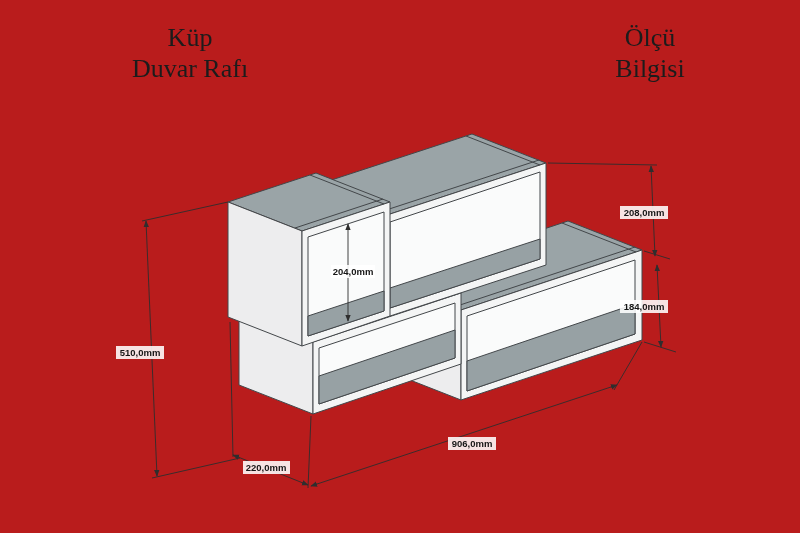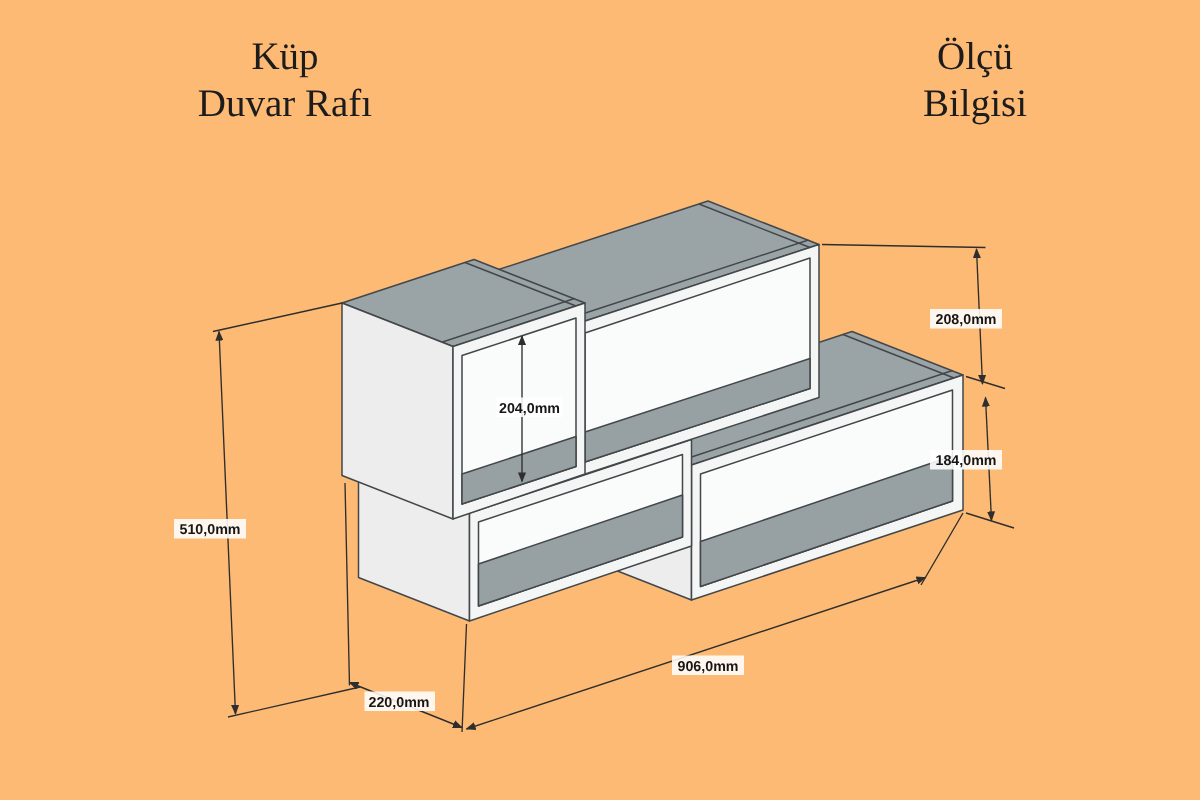--- a/index.html
+++ b/index.html
@@ -1,16 +1,16 @@
 <!DOCTYPE html>
 <html><head>
 <meta charset="utf-8">
 <style>
   html,body{margin:0;padding:0;background:#ffffff;}
-  .canvas{position:relative;width:800px;height:533px;background:#fdba74;overflow:hidden;
+  .canvas{position:relative;width:800px;height:533px;background:#b91c1c;overflow:hidden;
           font-family:"Liberation Sans",sans-serif;}
   svg{display:block;}
   .title{font-family:"Liberation Serif",serif;fill:#1c1c1c;font-size:26px;}
   .dimlabel{font-family:"Liberation Sans",sans-serif;font-size:9.5px;font-weight:bold;fill:#161616;}
   .geom{stroke:#43474a;stroke-width:1;stroke-linejoin:round;}
   .dim{stroke:#2e2e2e;stroke-width:0.9;fill:none;}
   .labelbg{fill:#ffffff;opacity:0.88;}
 </style>
 </head>
 <body>

